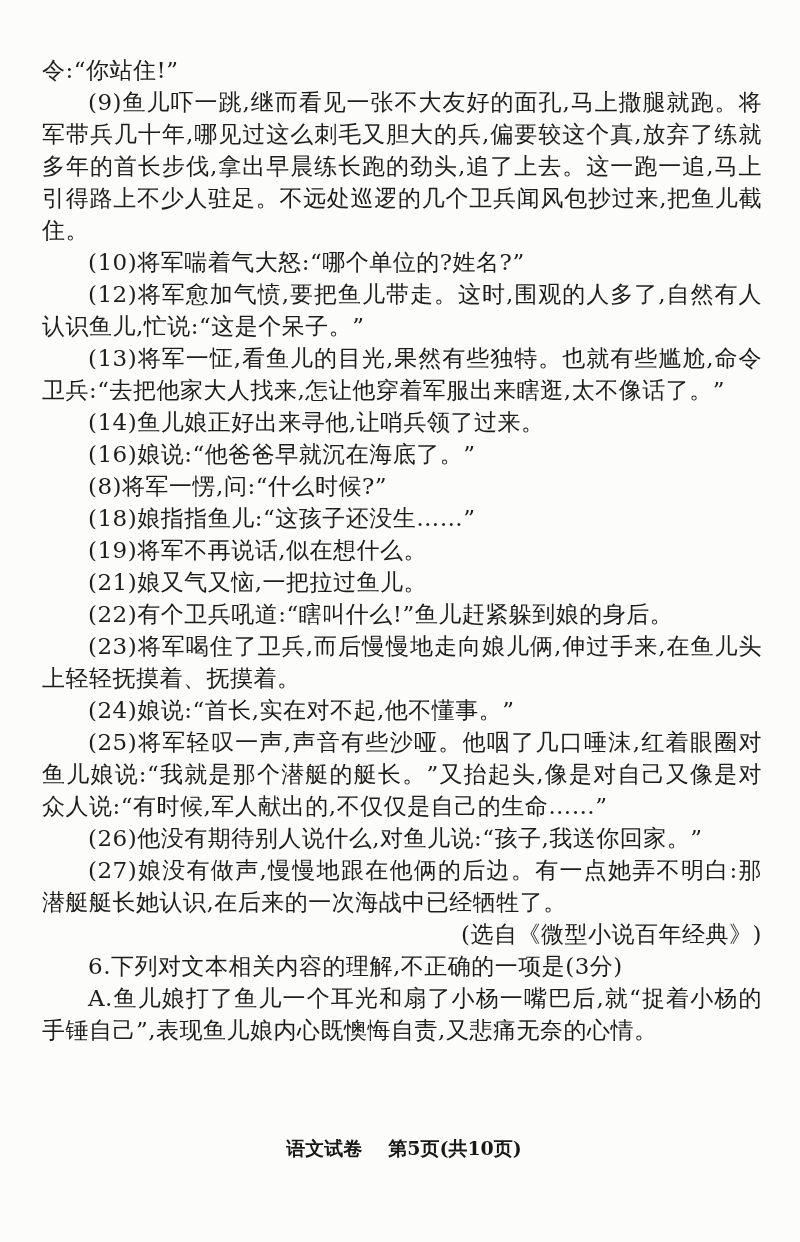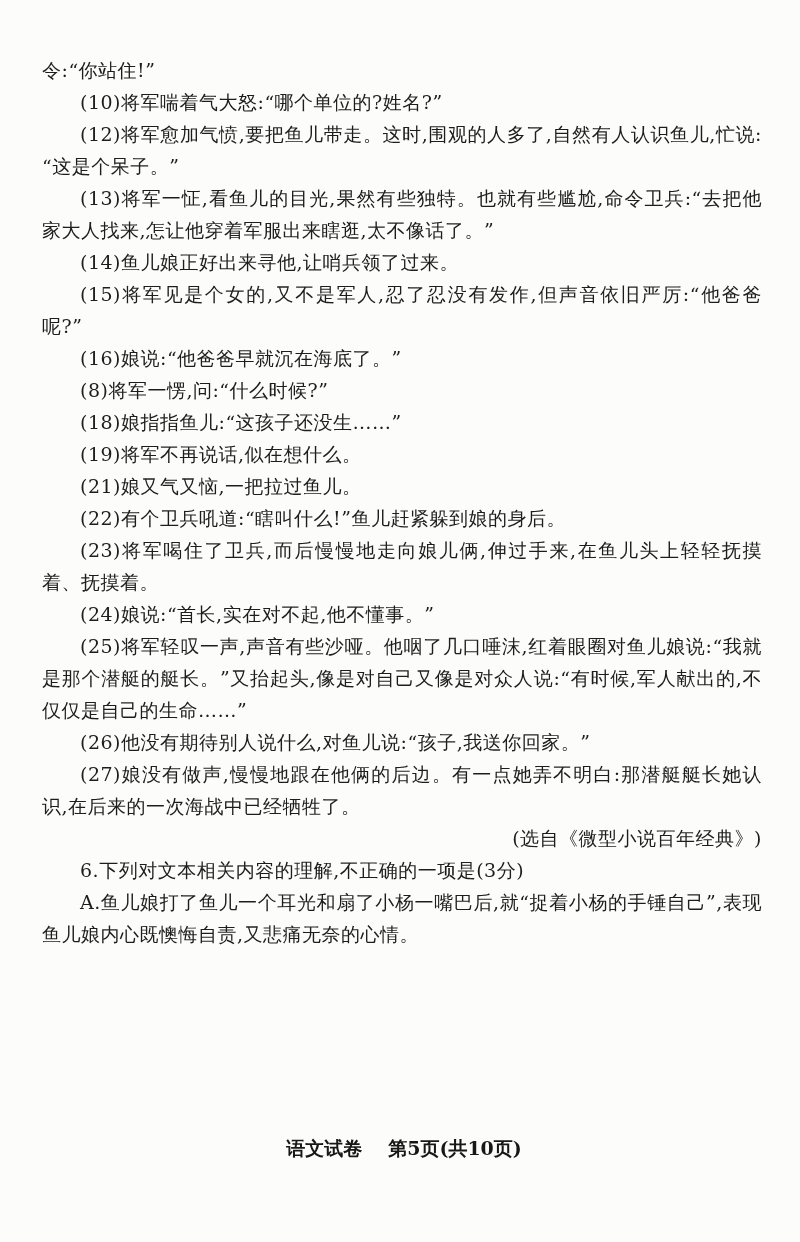--- a/index.html
+++ b/index.html
@@ -15,21 +15,21 @@
     background: #fcfcfa;
     color: #1d1d1d;
     box-sizing: border-box;
     padding: 54px 38px 0 42px;
     font-family: "DejaVu Serif", "Liberation Serif", serif;
     overflow: hidden;
   }
   .passage p,
   .questions p {
     margin: 0;
-    font-size: 19px;
+    font-size: 23px;
     line-height: 32px;
     text-align: justify;
     text-indent: 2em;
     word-break: break-all;
     letter-spacing: 0.5px;
   }
   p.cont {
     text-indent: 0;
   }
   p.source {
@@ -52,25 +52,25 @@
     margin-right: 26px;
   }
 </style>
 </head>
 <body>
 
 <div class="page">
 
   <div class="passage">
     <p class="cont">令:“你站住!”</p>
+    <p>(9)鱼儿吓一跳,继而看见一张不大友好的面孔,马上撒腿就跑。将军带兵几十年,哪见过这么刺毛又胆大的兵,偏要较这个真,放弃了练就多年的首长步伐,拿出早晨练长跑的劲头,追了上去。这一跑一追,马上引得路上不少人驻足。不远处巡逻的几个卫兵闻风包抄过来,把鱼儿截住。</p>
     <p>(10)将军喘着气大怒:“哪个单位的?姓名?”</p>
     <p>(12)将军愈加气愤,要把鱼儿带走。这时,围观的人多了,自然有人认识鱼儿,忙说:“这是个呆子。”</p>
     <p>(13)将军一怔,看鱼儿的目光,果然有些独特。也就有些尴尬,命令卫兵:“去把他家大人找来,怎让他穿着军服出来瞎逛,太不像话了。”</p>
     <p>(14)鱼儿娘正好出来寻他,让哨兵领了过来。</p>
-    <p>(15)将军见是个女的,又不是军人,忍了忍没有发作,但声音依旧严厉:“他爸爸呢?”</p>
     <p>(16)娘说:“他爸爸早就沉在海底了。”</p>
     <p>(8)将军一愣,问:“什么时候?”</p>
     <p>(18)娘指指鱼儿:“这孩子还没生……”</p>
     <p>(19)将军不再说话,似在想什么。</p>
     <p>(21)娘又气又恼,一把拉过鱼儿。</p>
     <p>(22)有个卫兵吼道:“瞎叫什么!”鱼儿赶紧躲到娘的身后。</p>
     <p>(23)将军喝住了卫兵,而后慢慢地走向娘儿俩,伸过手来,在鱼儿头上轻轻抚摸着、抚摸着。</p>
     <p>(24)娘说:“首长,实在对不起,他不懂事。”</p>
     <p>(25)将军轻叹一声,声音有些沙哑。他咽了几口唾沫,红着眼圈对鱼儿娘说:“我就是那个潜艇的艇长。”又抬起头,像是对自己又像是对众人说:“有时候,军人献出的,不仅仅是自己的生命……”</p>
     <p>(26)他没有期待别人说什么,对鱼儿说:“孩子,我送你回家。”</p>

